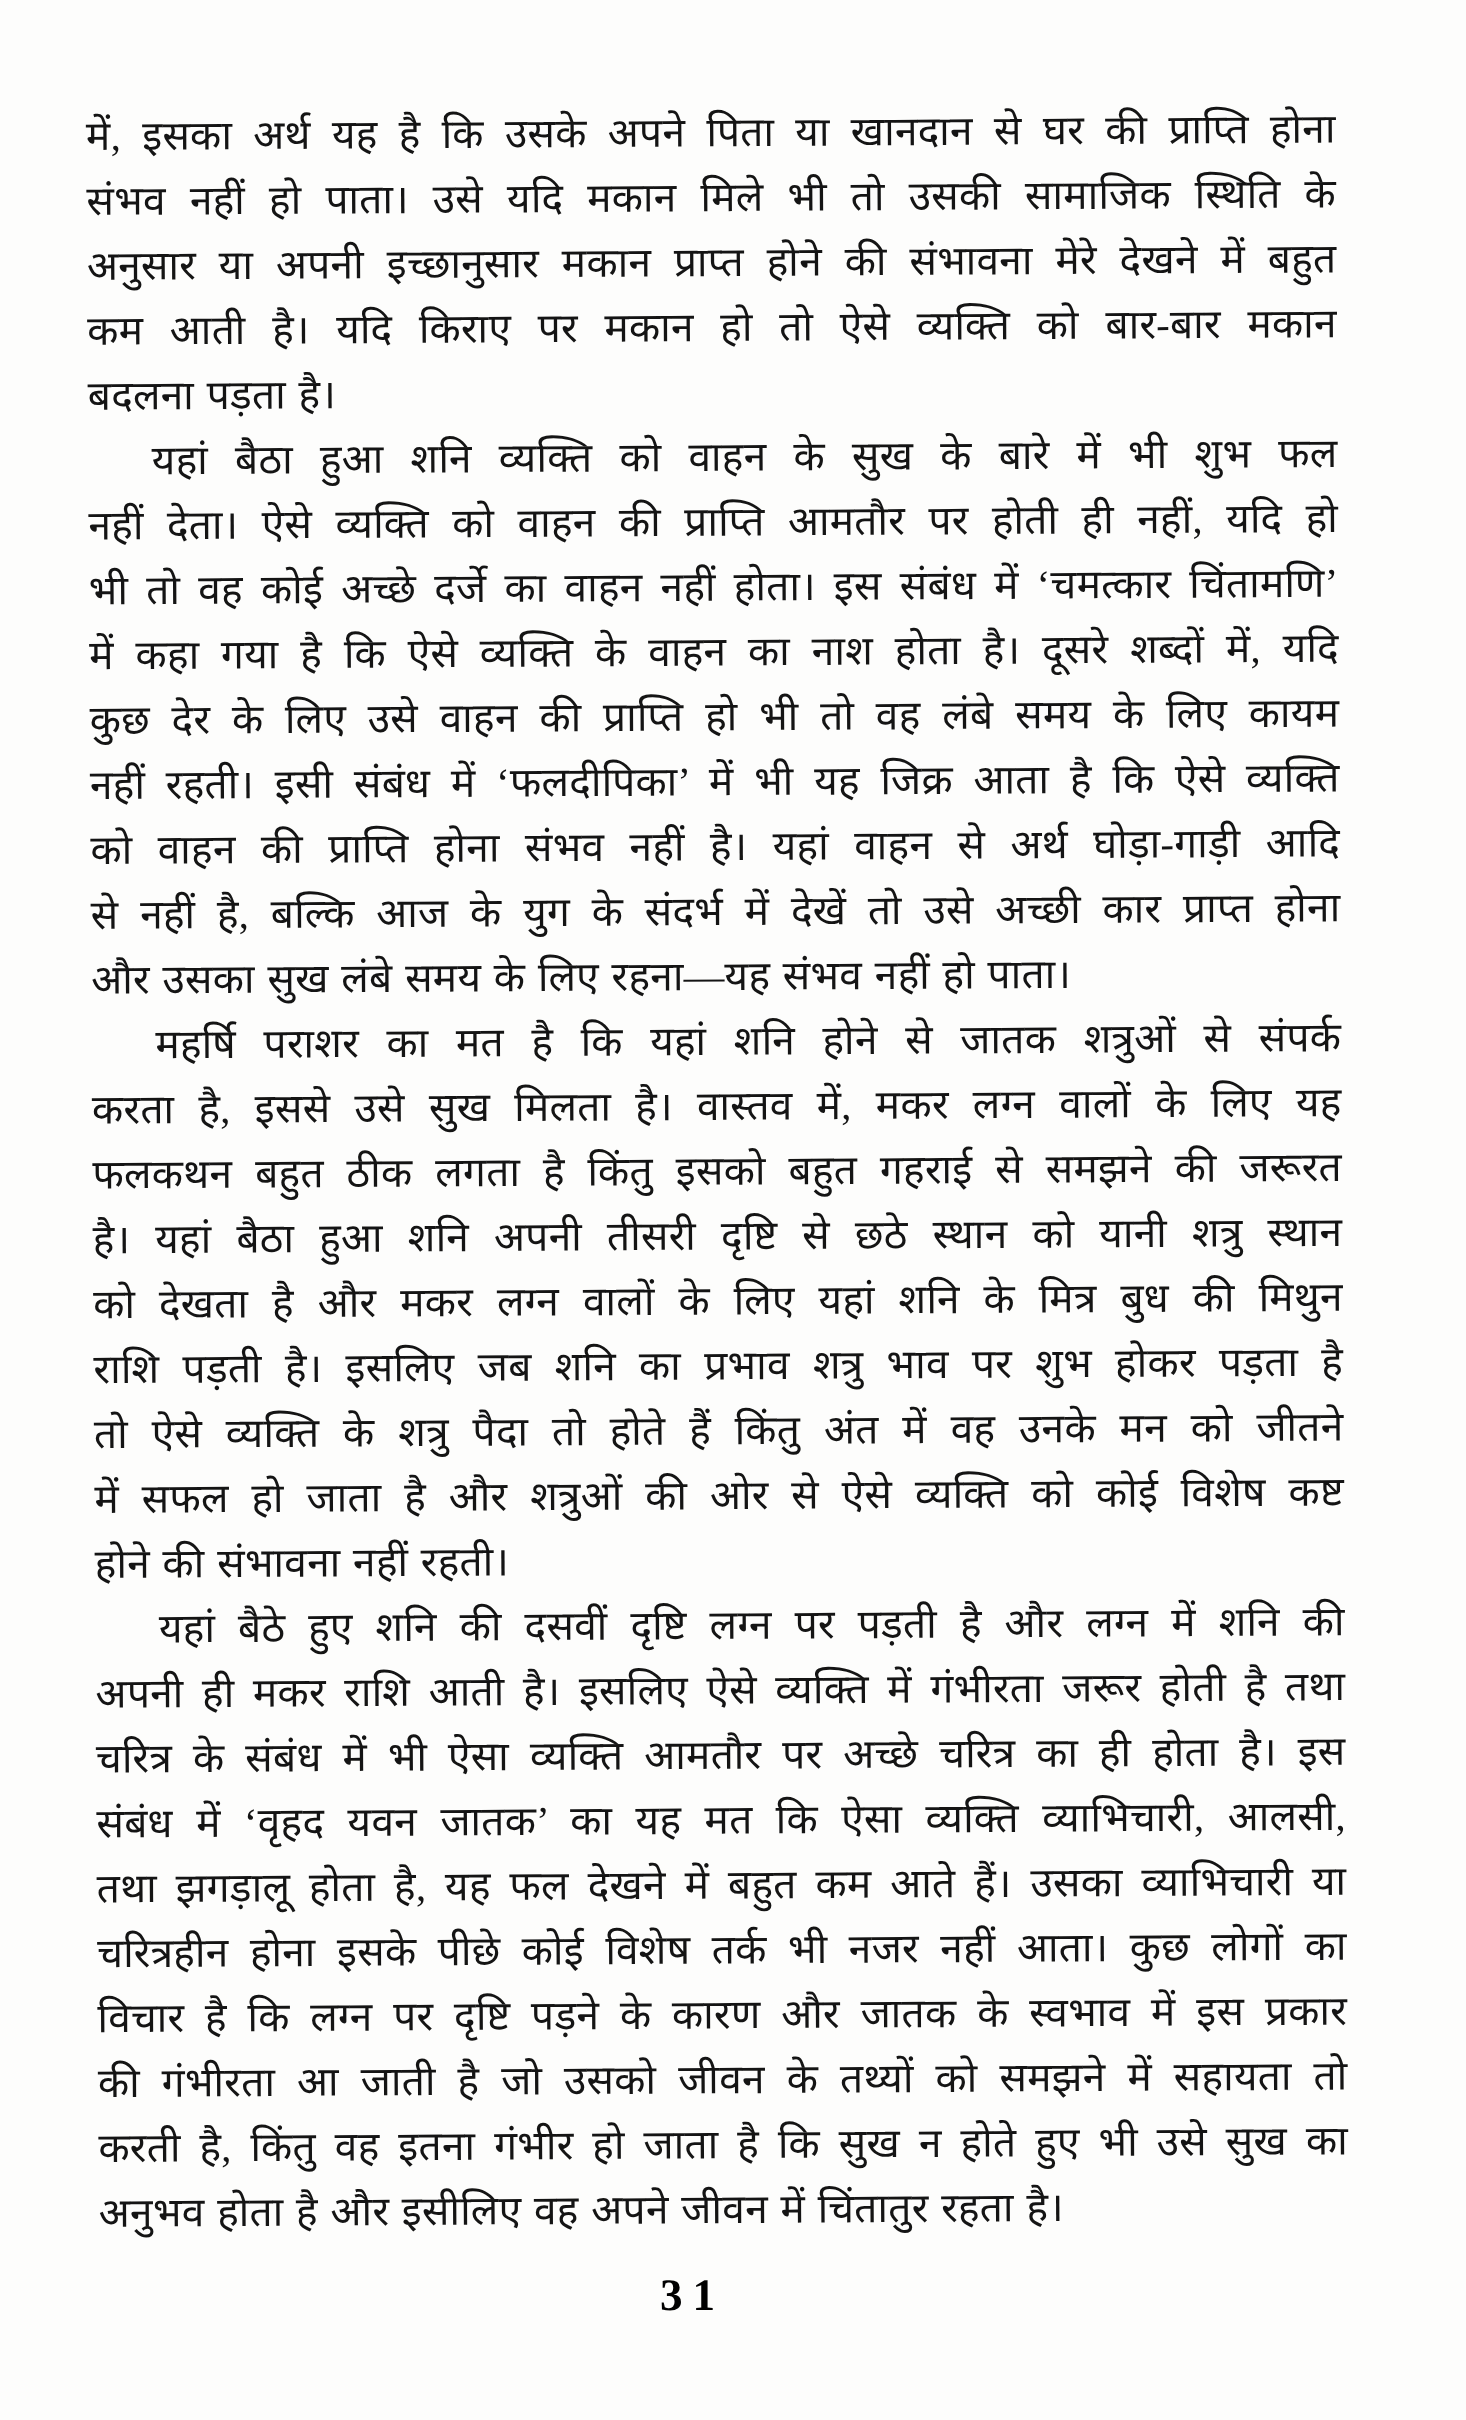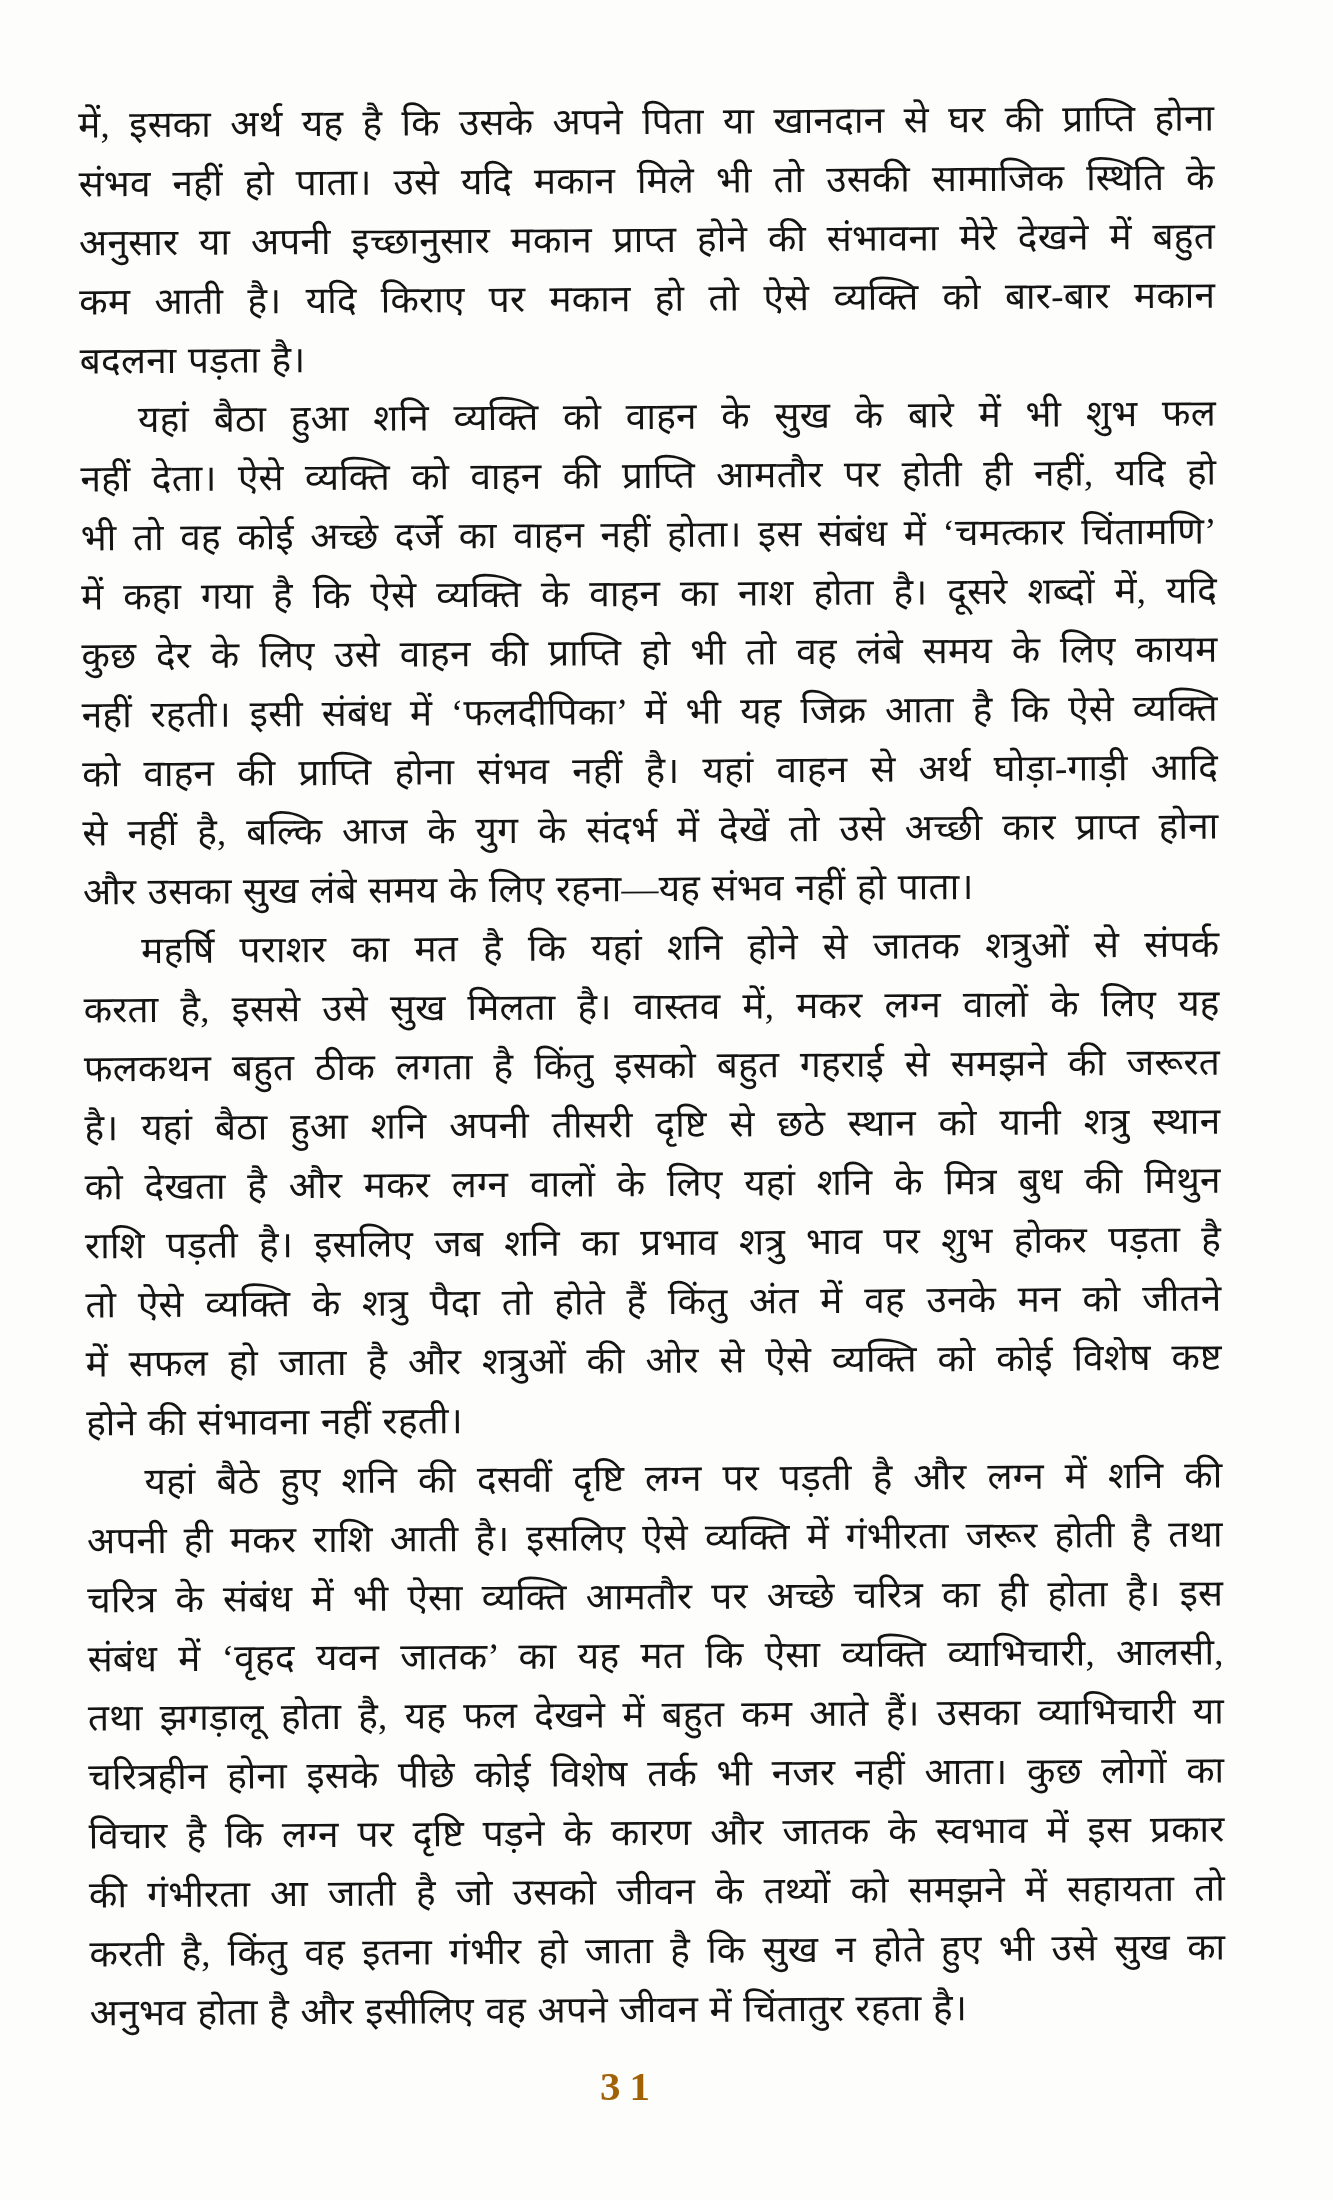--- a/index.html
+++ b/index.html
@@ -43,21 +43,21 @@
   .line.first {
     text-indent: 58px;
   }
   .page-number {
     position: absolute;
     left: 600px;
     top: 2062px;
     font-size: 41px;
     font-weight: bold;
     letter-spacing: 9px;
-    color: #a16207;
+    color: #000000;
   }
 </style>
 </head>
 <body>
 
 <div class="page">
   <div class="textblock">
 
     <p class="para">
       <span class="line">में, इसका अर्थ यह है कि उसके अपने पिता या खानदान से घर की प्राप्ति होना</span>

